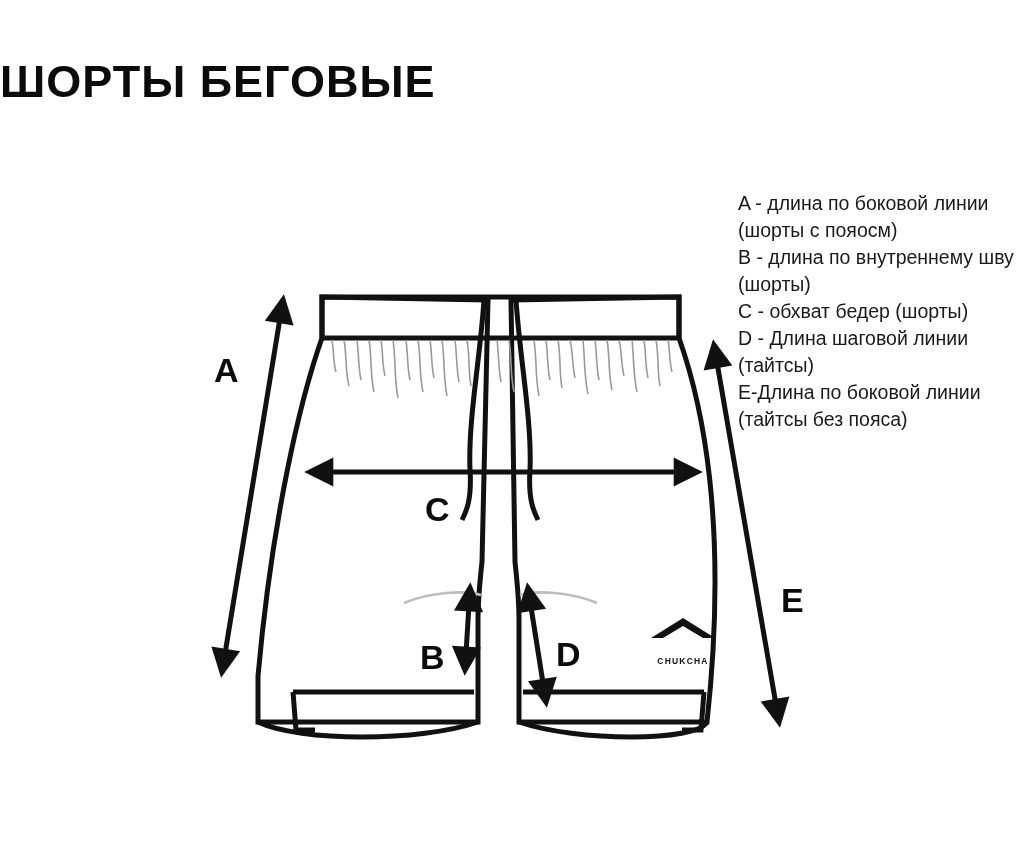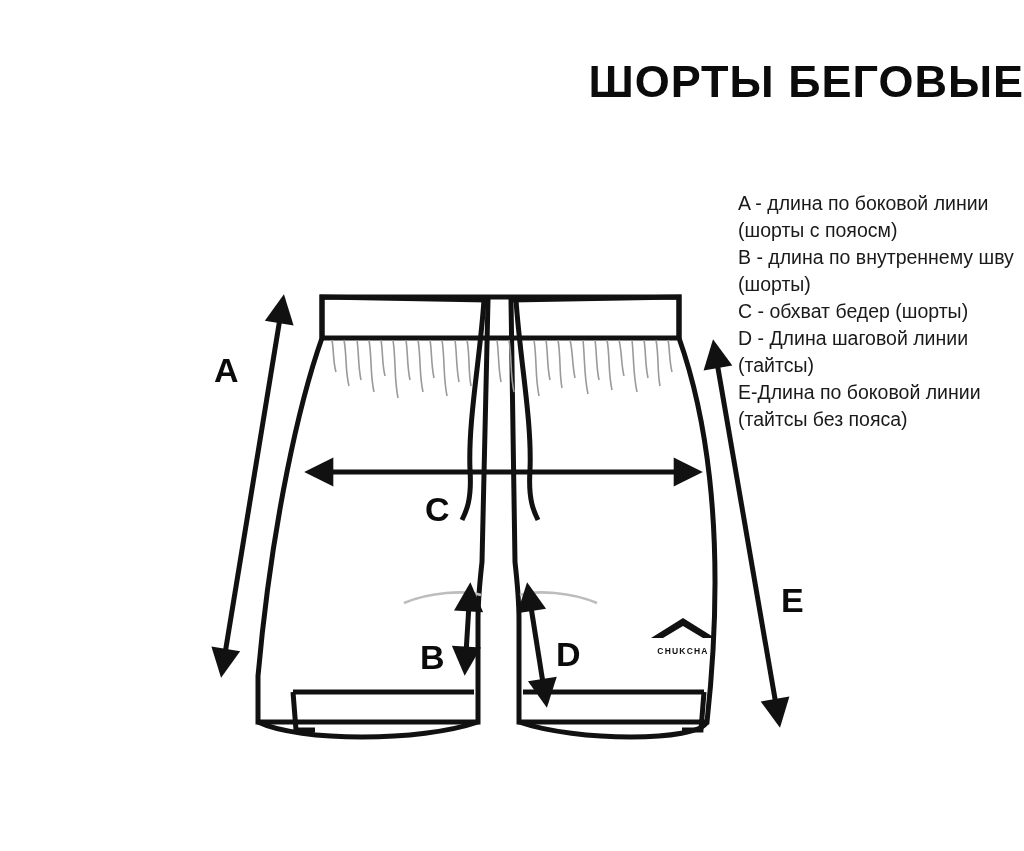--- a/index.html
+++ b/index.html
@@ -13,21 +13,21 @@
     position: relative;
     font-family: "Liberation Sans", sans-serif;
     color: #111111;
     overflow: hidden;
   }
   #page-title {
     position: absolute;
     left: 0;
     top: 56px;
     width: 1024px;
-    text-align: right;
+    text-align: left;
     font-size: 45px;
     font-weight: bold;
     letter-spacing: 1px;
     color: #0b0b0b;
   }
   #legend {
     position: absolute;
     left: 738px;
     top: 190px;
     width: 290px;
@@ -59,21 +59,21 @@
     left: 641px;
     top: 615px;
     width: 84px;
     text-align: center;
   }
   #brand .brand-text {
     font-size: 8.5px;
     font-weight: bold;
     letter-spacing: 1.2px;
     color: #111111;
-    margin-top: 1px;
+    margin-top: 11px;
   }
 </style>
 </head>
 <body>
 
 <div id="page-title">ШОРТЫ БЕГОВЫЕ</div>
 
 <div id="legend">
   <div class="legend-line">A - длина по боковой линии (шорты с пояосм)</div>
   <div class="legend-line">B - длина по внутреннему шву (шорты)</div>

